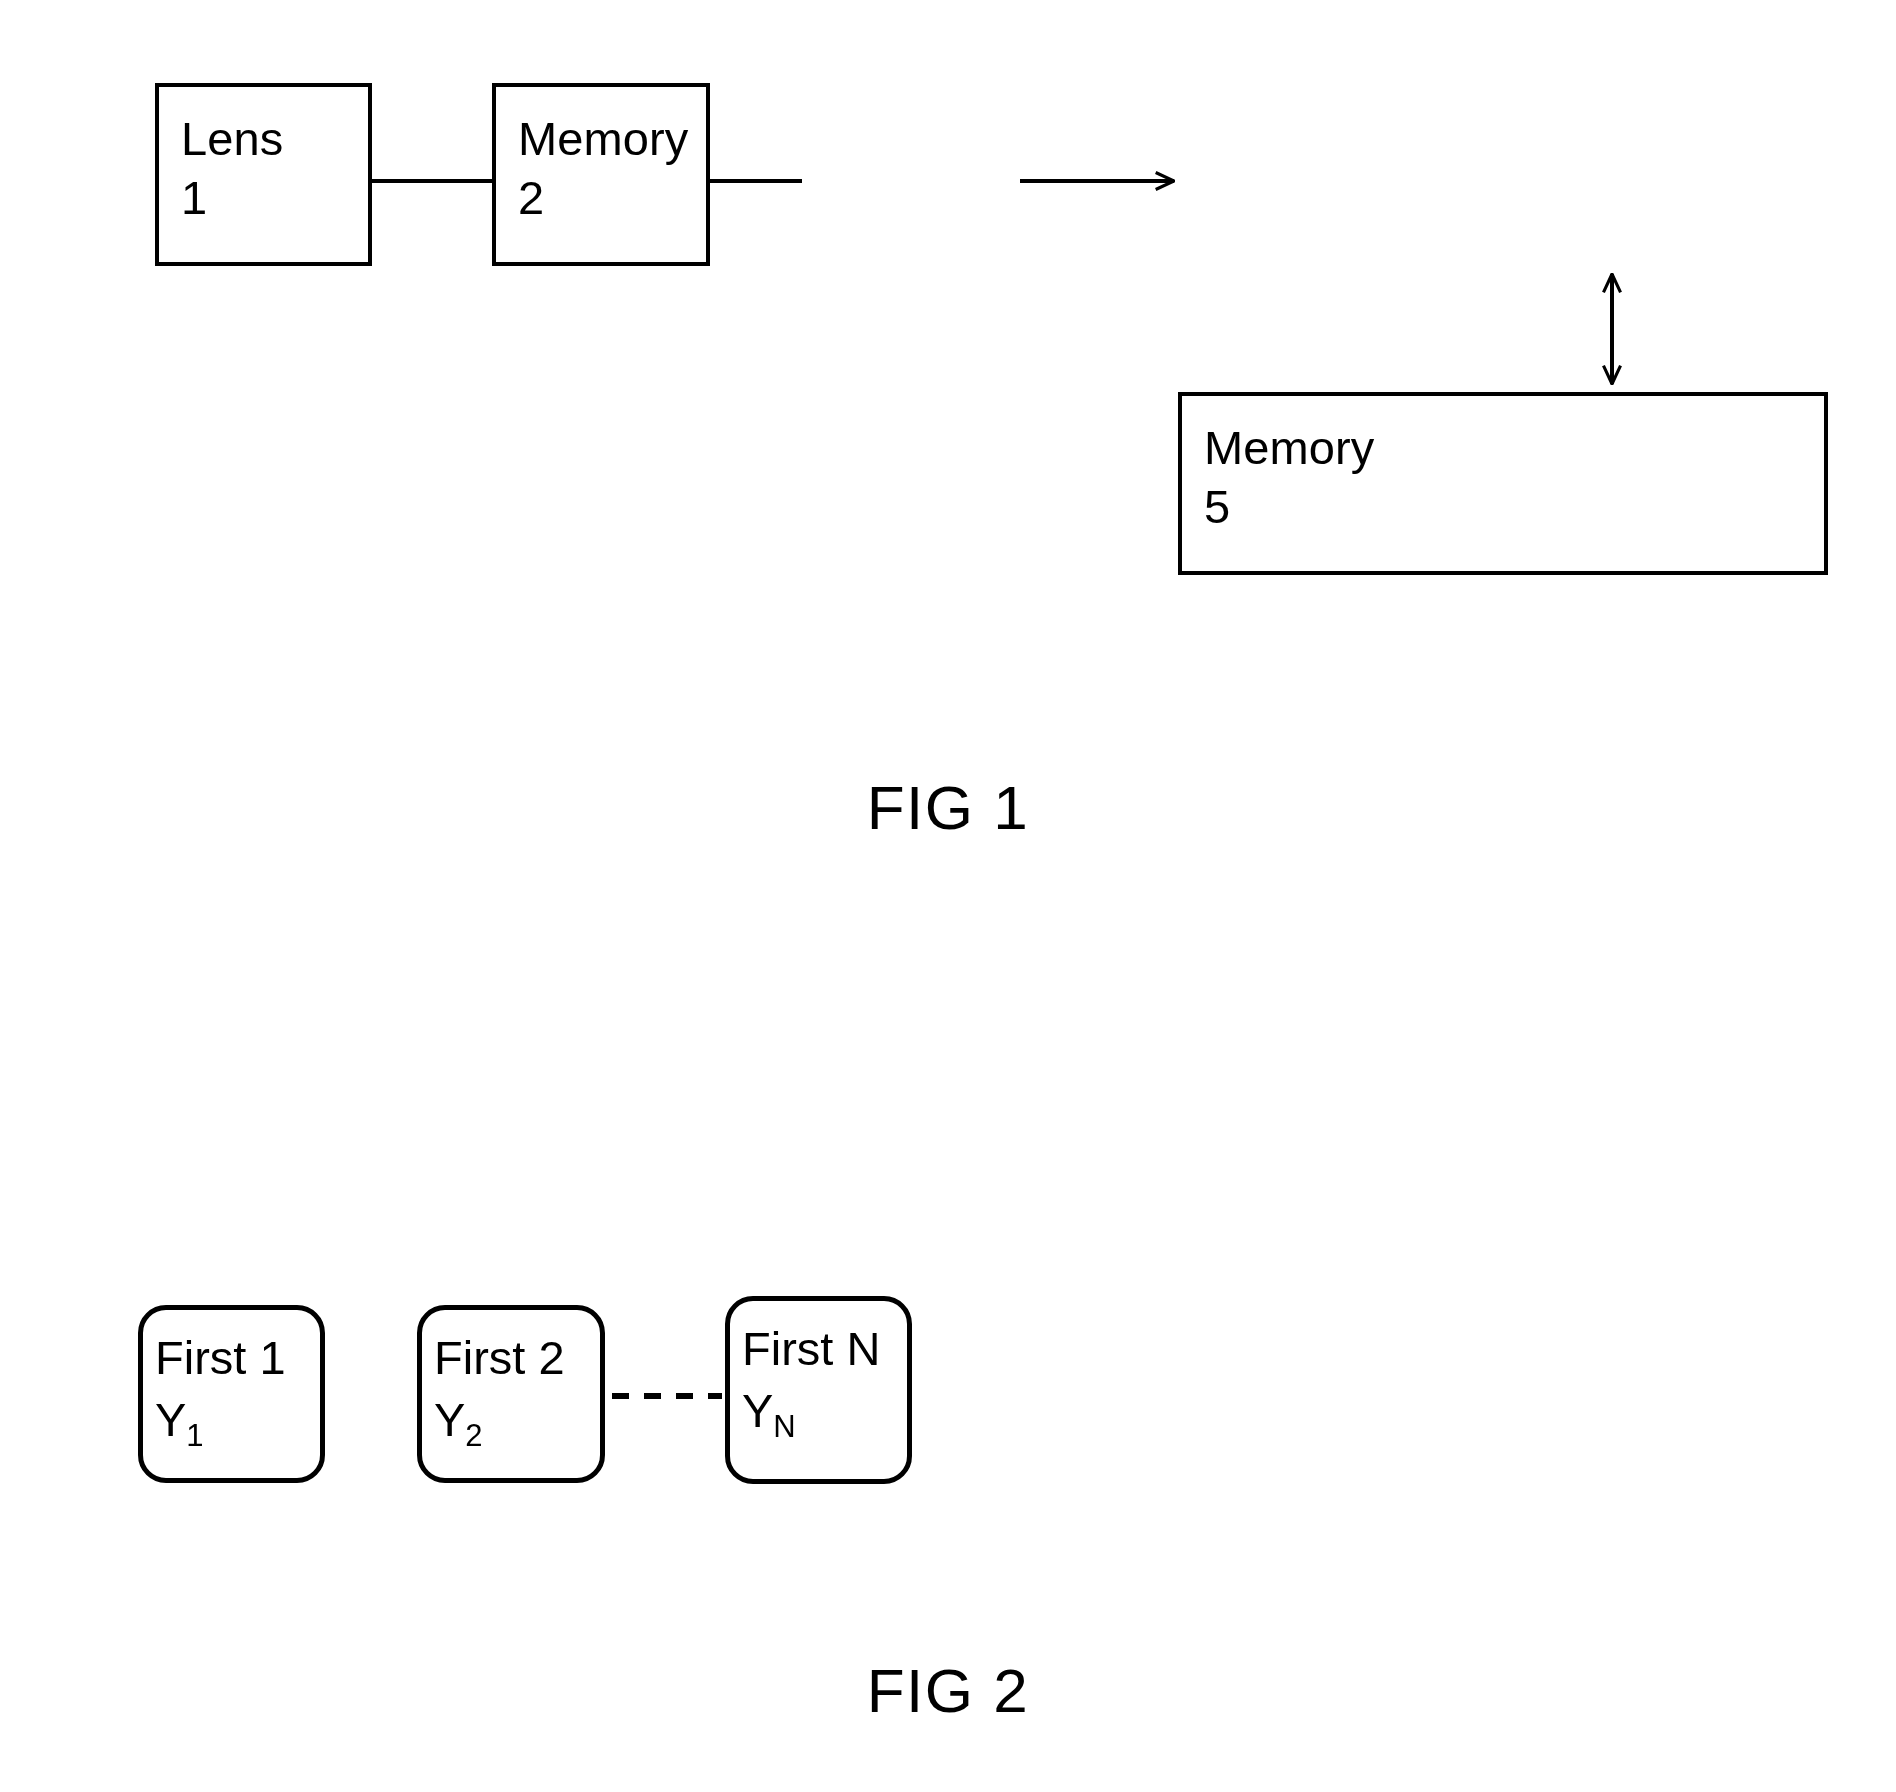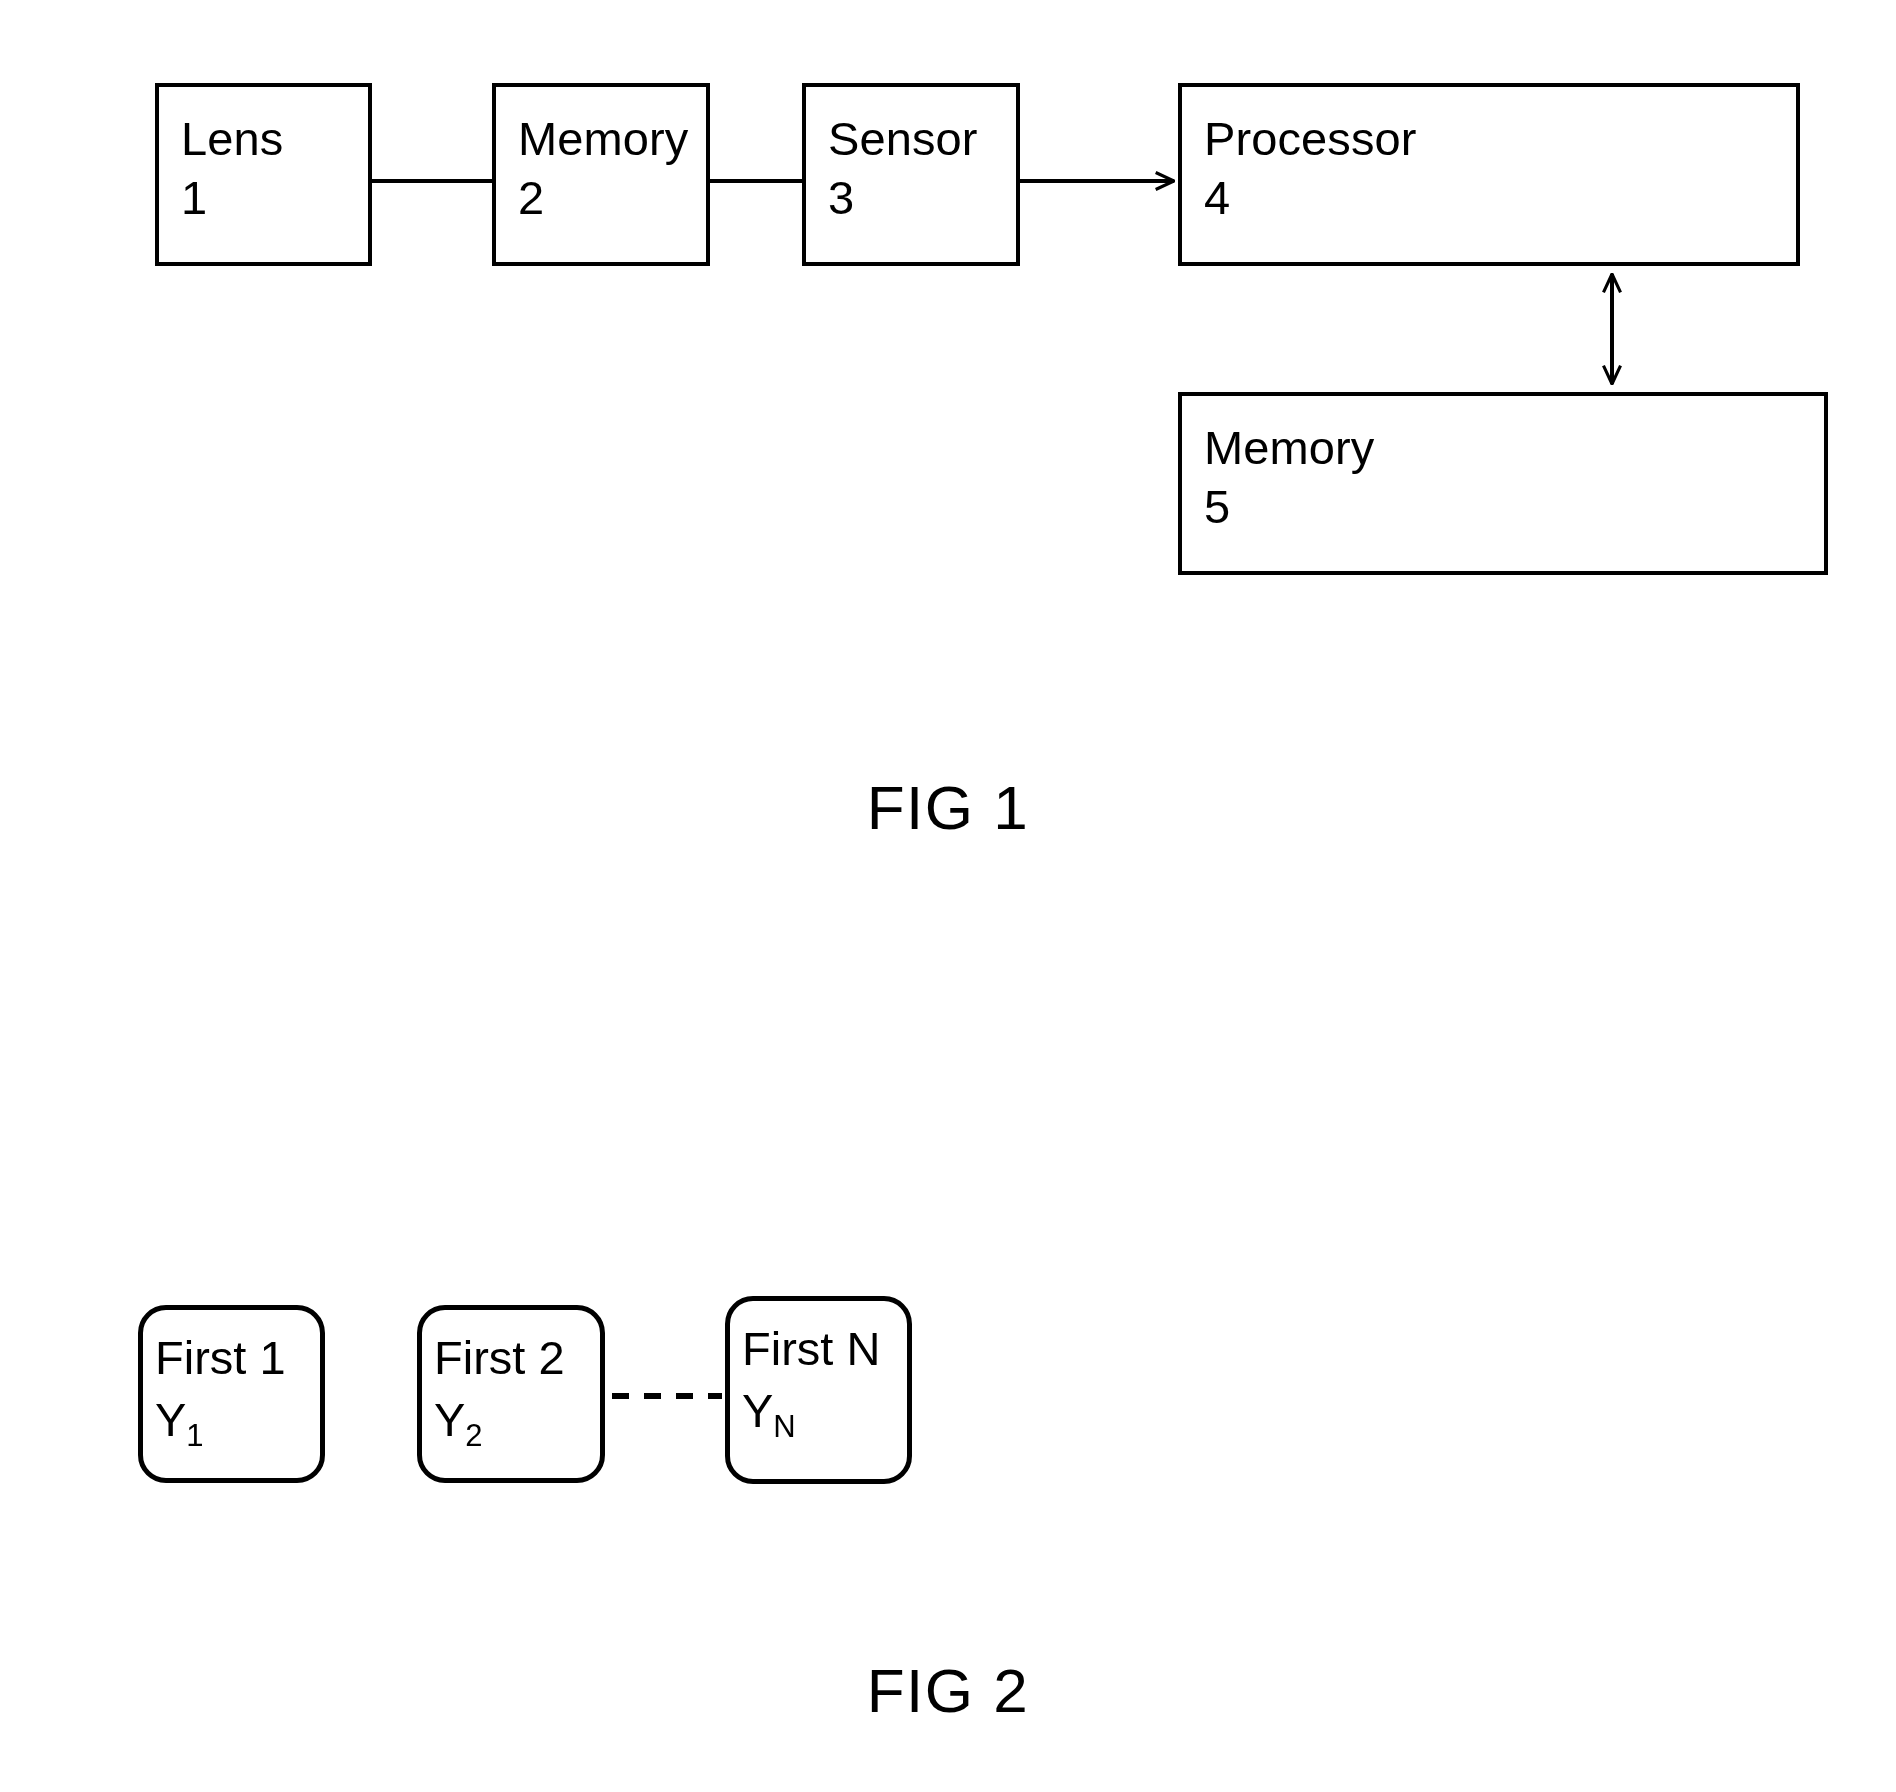--- a/index.html
+++ b/index.html
@@ -102,29 +102,21 @@
   <div class="block" style="left:155px; top:83px; width:217px; height:183px;">
     <span class="line">Lens</span>
     <span class="line">1</span>
   </div>
 
   <div class="block" style="left:492px; top:83px; width:218px; height:183px;">
     <span class="line">Memory</span>
     <span class="line">2</span>
   </div>
 
-  <div class="block" style="left:802px; top:83px; width:218px; height:183px;">
-    <span class="line">Sensor</span>
-    <span class="line">3</span>
-  </div>
 
-  <div class="block" style="left:1178px; top:83px; width:622px; height:183px;">
-    <span class="line">Processor</span>
-    <span class="line">4</span>
-  </div>
 
   <div class="block" style="left:1178px; top:392px; width:650px; height:183px;">
     <span class="line">Memory</span>
     <span class="line">5</span>
   </div>
 
   <div class="caption" style="top:772px;">FIG 1</div>
 
   <div class="rblock" style="left:138px; top:1305px; width:187px; height:178px;">
     <span class="line">First 1</span>

